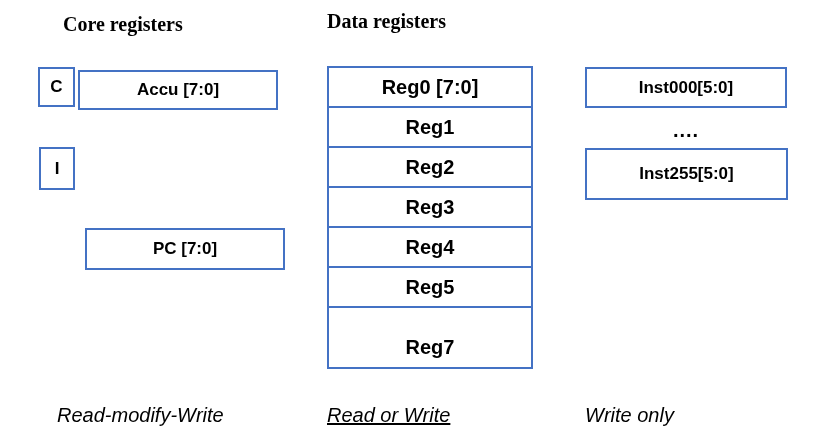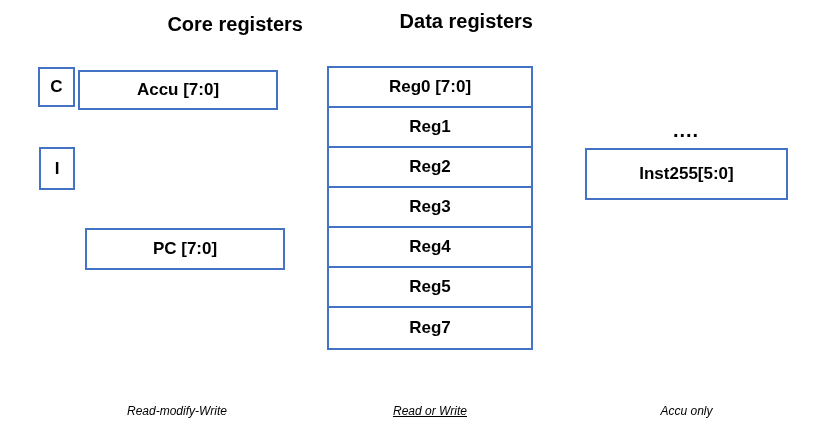--- a/index.html
+++ b/index.html
@@ -17,22 +17,23 @@
     position: relative;
     width: 829px;
     height: 448px;
     background: var(--bg);
     overflow: hidden;
   }
   .col-title {
     position: absolute;
     font-size: 20px;
     font-weight: bold;
-    text-align: right;
+    text-align: left;
     white-space: nowrap;
+    font-family: Liberation Serif, serif;
   }
   .box {
     position: absolute;
     border: 2px solid var(--box-border);
     background: var(--bg);
     display: flex;
     align-items: center;
     justify-content: center;
     font-size: 17px;
     font-weight: bold;
@@ -45,37 +46,37 @@
     width: 206px;
     border: 2px solid var(--box-border);
     background: var(--bg);
   }
   .reg-row {
     height: 40px;
     border-bottom: 2px solid var(--box-border);
     display: flex;
     align-items: center;
     justify-content: center;
-    font-size: 17px;
+    font-size: 20px;
     font-weight: bold;
   }
-  .reg-row:last-child { border-bottom: none; }
+  .reg-row:last-child { border-bottom: none; margin-top: 19px; }
   .dots {
     position: absolute;
     font-size: 20px;
     font-weight: bold;
     text-align: center;
     letter-spacing: 1px;
   }
   .footer-label {
     position: absolute;
     top: 404px;
-    font-size: 12px;
+    font-size: 20px;
     font-style: italic;
-    text-align: center;
+    text-align: left;
     white-space: nowrap;
   }
 </style>
 </head>
 <body>
 
 <div class="canvas">
 
   <div class="col-title" style="left:63px; top:13px; width:240px;">Core registers</div>
 
@@ -97,20 +98,21 @@
     <div class="reg-row">Reg2</div>
     <div class="reg-row">Reg3</div>
     <div class="reg-row">Reg4</div>
     <div class="reg-row">Reg5</div>
     <div class="reg-row">Reg7</div>
   </div>
 
   <div class="footer-label" style="left:327px; width:206px;text-decoration:underline;">Read or Write</div>
 
 
+  <div class="box" style="left:585px; top:67px; width:202px; height:41px;">Inst000[5:0]</div>
 
   <div class="dots" style="left:585px; top:119px; width:202px;">....</div>
 
   <div class="box" style="left:585px; top:148px; width:203px; height:52px;">Inst255[5:0]</div>
 
-  <div class="footer-label" style="left:585px; width:203px;">Accu only</div>
+  <div class="footer-label" style="left:585px; width:203px;">Write only</div>
 
 </div>
 
 </body></html>

